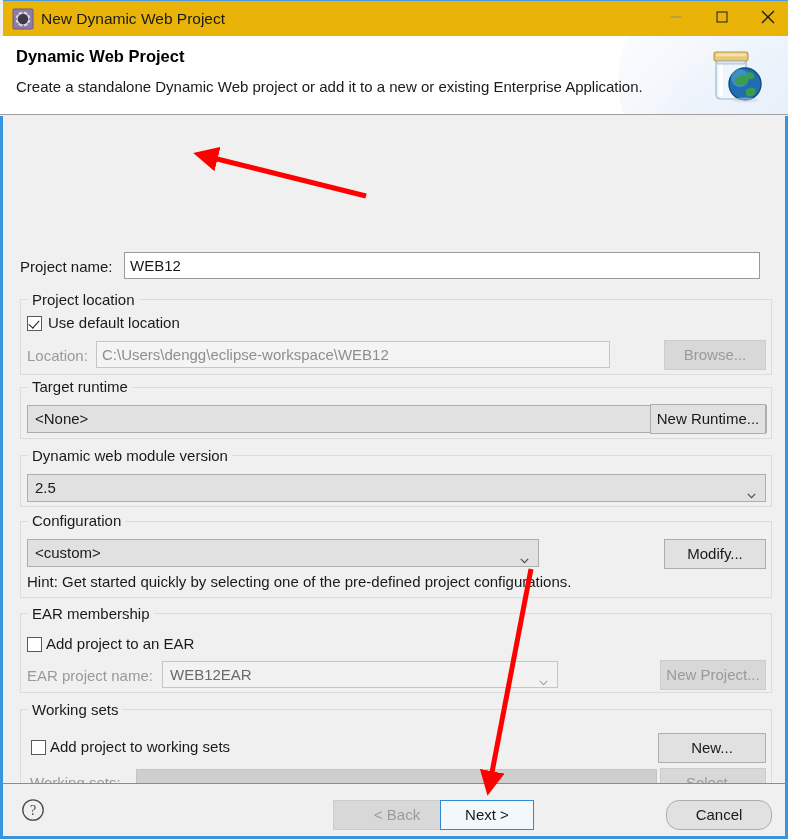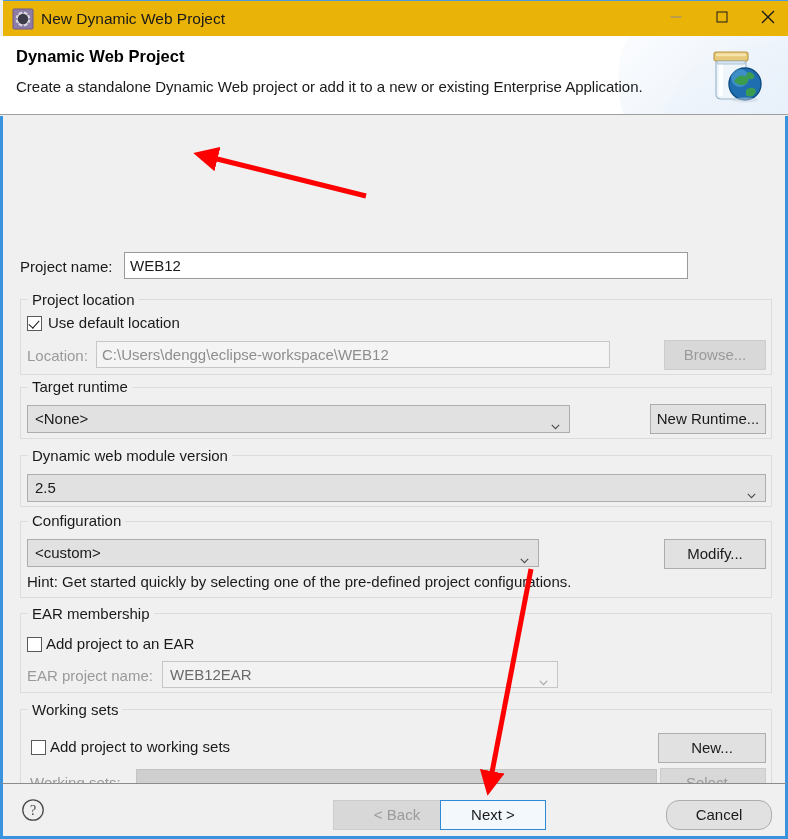--- a/index.html
+++ b/index.html
@@ -352,33 +352,33 @@
         <path d="M46 48 q5 -4 9 -1 q2 3 -1 6 q-4 3 -8 0 Z" fill="#3c9c4e"></path>
         <path d="M48 30 q4 0 6 3 q1 3 -2 4 q-4 1 -6 -3 Z" fill="#3c9c4e"></path>
         <ellipse cx="45" cy="58" rx="13" ry="2.4" fill="#c6d4e0" opacity="0.5"></ellipse>
       </svg>
     </span>
   </div>
 
   <div id="content">
 
     <span class="lbl" style="left:17px; top:142px;">Project name:</span>
-    <div class="textfield" style="left:121px; top:136px; width:564px;">WEB12</div>
+    <div class="textfield" style="left:121px; top:136px; width:636px;">WEB12</div>
 
     <div class="group" style="left:17px; top:183px; width:752px; height:76px;"></div>
     <span class="group-title" style="left:25px; top:175px;">Project location</span>
     <div class="checkbox checked" style="left:24px; top:200px;"></div>
     <span class="lbl" style="left:45px; top:198px;">Use default location</span>
     <span class="lbl dim" style="left:24px; top:231px;">Location:</span>
     <div class="textfield disabled" style="left:93px; top:225px; width:514px;">C:\Users\dengg\eclipse-workspace\WEB12</div>
     <div class="btn disabled" style="left:661px; top:224px; width:102px;">Browse...</div>
 
     <div class="group" style="left:17px; top:271px; width:752px; height:52px;"></div>
     <span class="group-title" style="left:25px; top:262px;">Target runtime</span>
-    <div class="combo" style="left:24px; top:289px; width:543px;">
+    <div class="combo" style="left:24px; top:289px; width:740px;">
       <span class="combo-text">&lt;None&gt;</span>
       <span class="chev">
         <svg width="9" height="6" viewBox="0 0 9 6">
             <path d="M0.8 0.8 L4.5 4.6 L8.2 0.8" fill="none" stroke="#4a4a4a" stroke-width="1.1"></path>
           </svg>
       </span>
     </div>
     <div class="btn" style="left:647px; top:288px; width:116px;">New Runtime...</div>
 
     <div class="group" style="left:17px; top:339px; width:752px; height:52px;"></div>
@@ -411,20 +411,21 @@
     <span class="lbl" style="left:43px; top:519px;">Add project to an EAR</span>
     <span class="lbl dim" style="left:24px; top:551px;">EAR project name:</span>
     <div class="combo-white" style="left:159px; top:545px; width:396px;">
       <span class="combo-text" style="color:#6a6a6a;">WEB12EAR</span>
       <span class="chev">
         <svg width="9" height="6" viewBox="0 0 9 6">
             <path d="M0.8 0.8 L4.5 4.6 L8.2 0.8" fill="none" stroke="#a4a4a4" stroke-width="1.1"></path>
           </svg>
       </span>
     </div>
+    <div class="btn disabled" style="left:657px; top:544px; width:106px;">New Project...</div>
 
     <div class="group" style="left:17px; top:593px; width:752px; height:97px;"></div>
     <span class="group-title" style="left:25px; top:585px;">Working sets</span>
     <div class="checkbox" style="left:28px; top:624px;"></div>
     <span class="lbl" style="left:47px; top:622px;">Add project to working sets</span>
     <div class="btn" style="left:655px; top:617px; width:108px;">New...</div>
     <span class="lbl dim" style="left:27px; top:658px;">Working sets:</span>
     <div class="combo disabled" style="left:133px; top:653px; width:521px;">
       <span class="combo-text"></span>
       <span class="chev">
@@ -437,21 +438,21 @@
   </div>
 
   <div id="footer">
     <span id="help-icon">
       <svg width="24" height="24" viewBox="0 0 24 24">
         <circle cx="12" cy="12" r="10.2" fill="none" stroke="#4a4a4a" stroke-width="1.3"></circle>
         <text x="12" y="17" font-family="Liberation Serif, serif" font-size="14" fill="#4a4a4a" text-anchor="middle">?</text>
       </svg>
     </span>
     <div class="btn disabled" style="left:330px; top:16px; width:128px;">&lt; Back</div>
-    <div class="btn focus" style="left:437px; top:16px; width:106px;">Next &gt;</div>
+    <div class="btn focus" style="left:437px; top:16px; width:94px;">Next &gt;</div>
     <div class="btn" style="left:663px; top:16px; width:106px;border-radius:13px;">Cancel</div>
   </div>
 
   <svg id="annotations" viewBox="0 0 788 839">
     <defs>
       <marker id="ah" markerWidth="5" markerHeight="5" refX="3.4" refY="2.5" orient="auto">
         <path d="M0,0 L5,2.5 L0,5 Z" fill="#fe0000"></path>
       </marker>
     </defs>
     <line x1="366" y1="196" x2="201" y2="155" stroke="#fe0000" stroke-width="5" marker-end="url(#ah)"></line>

